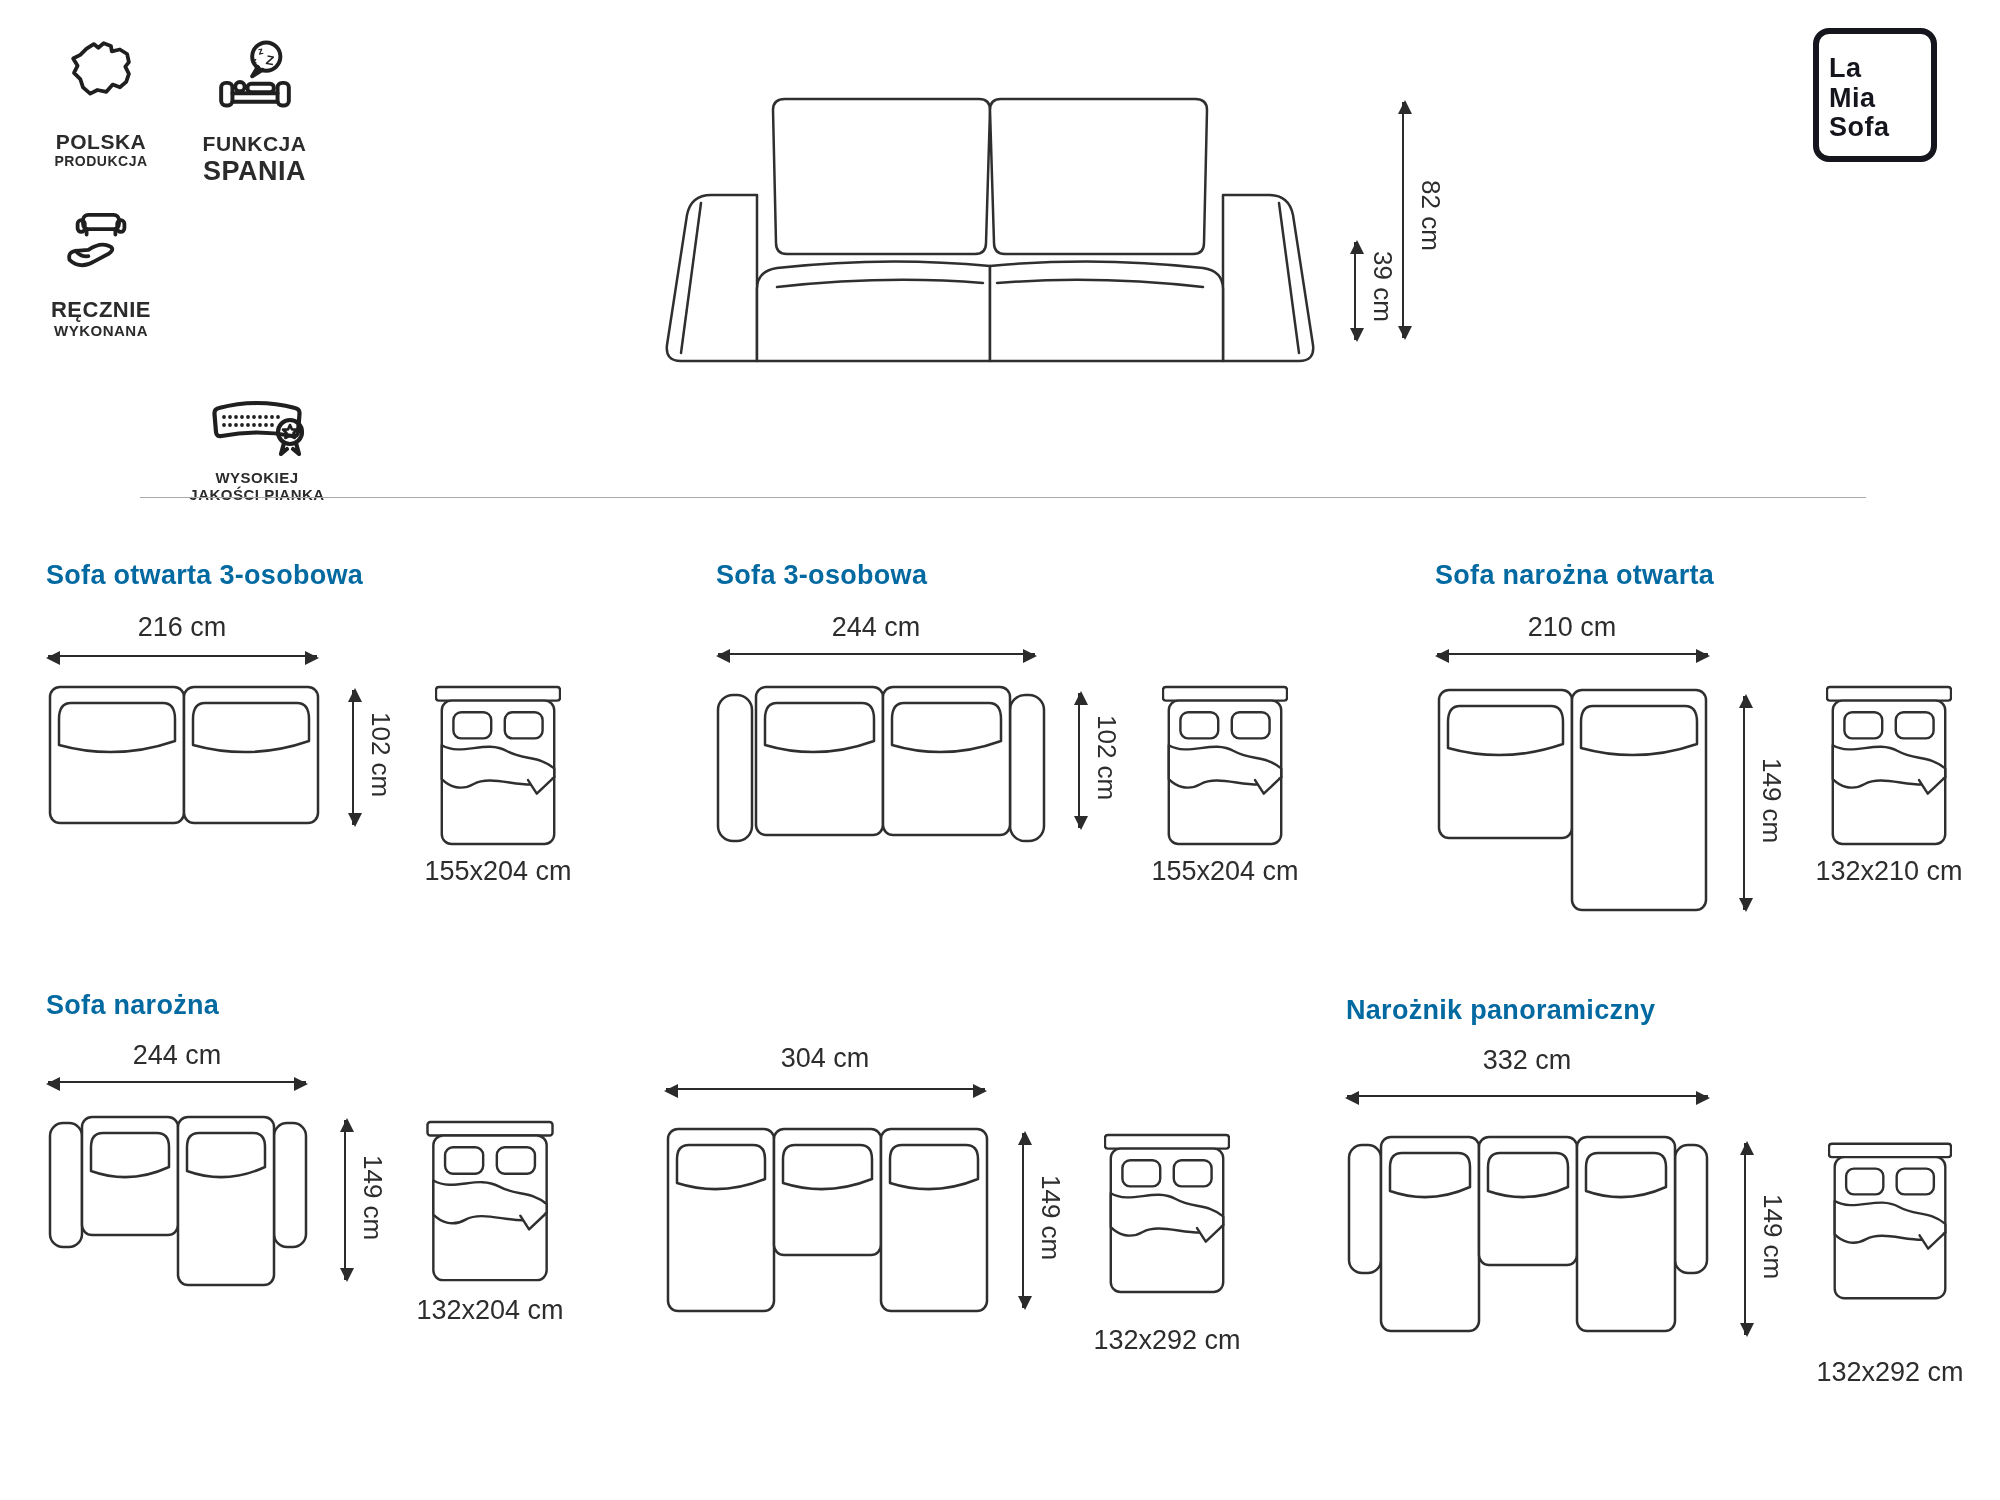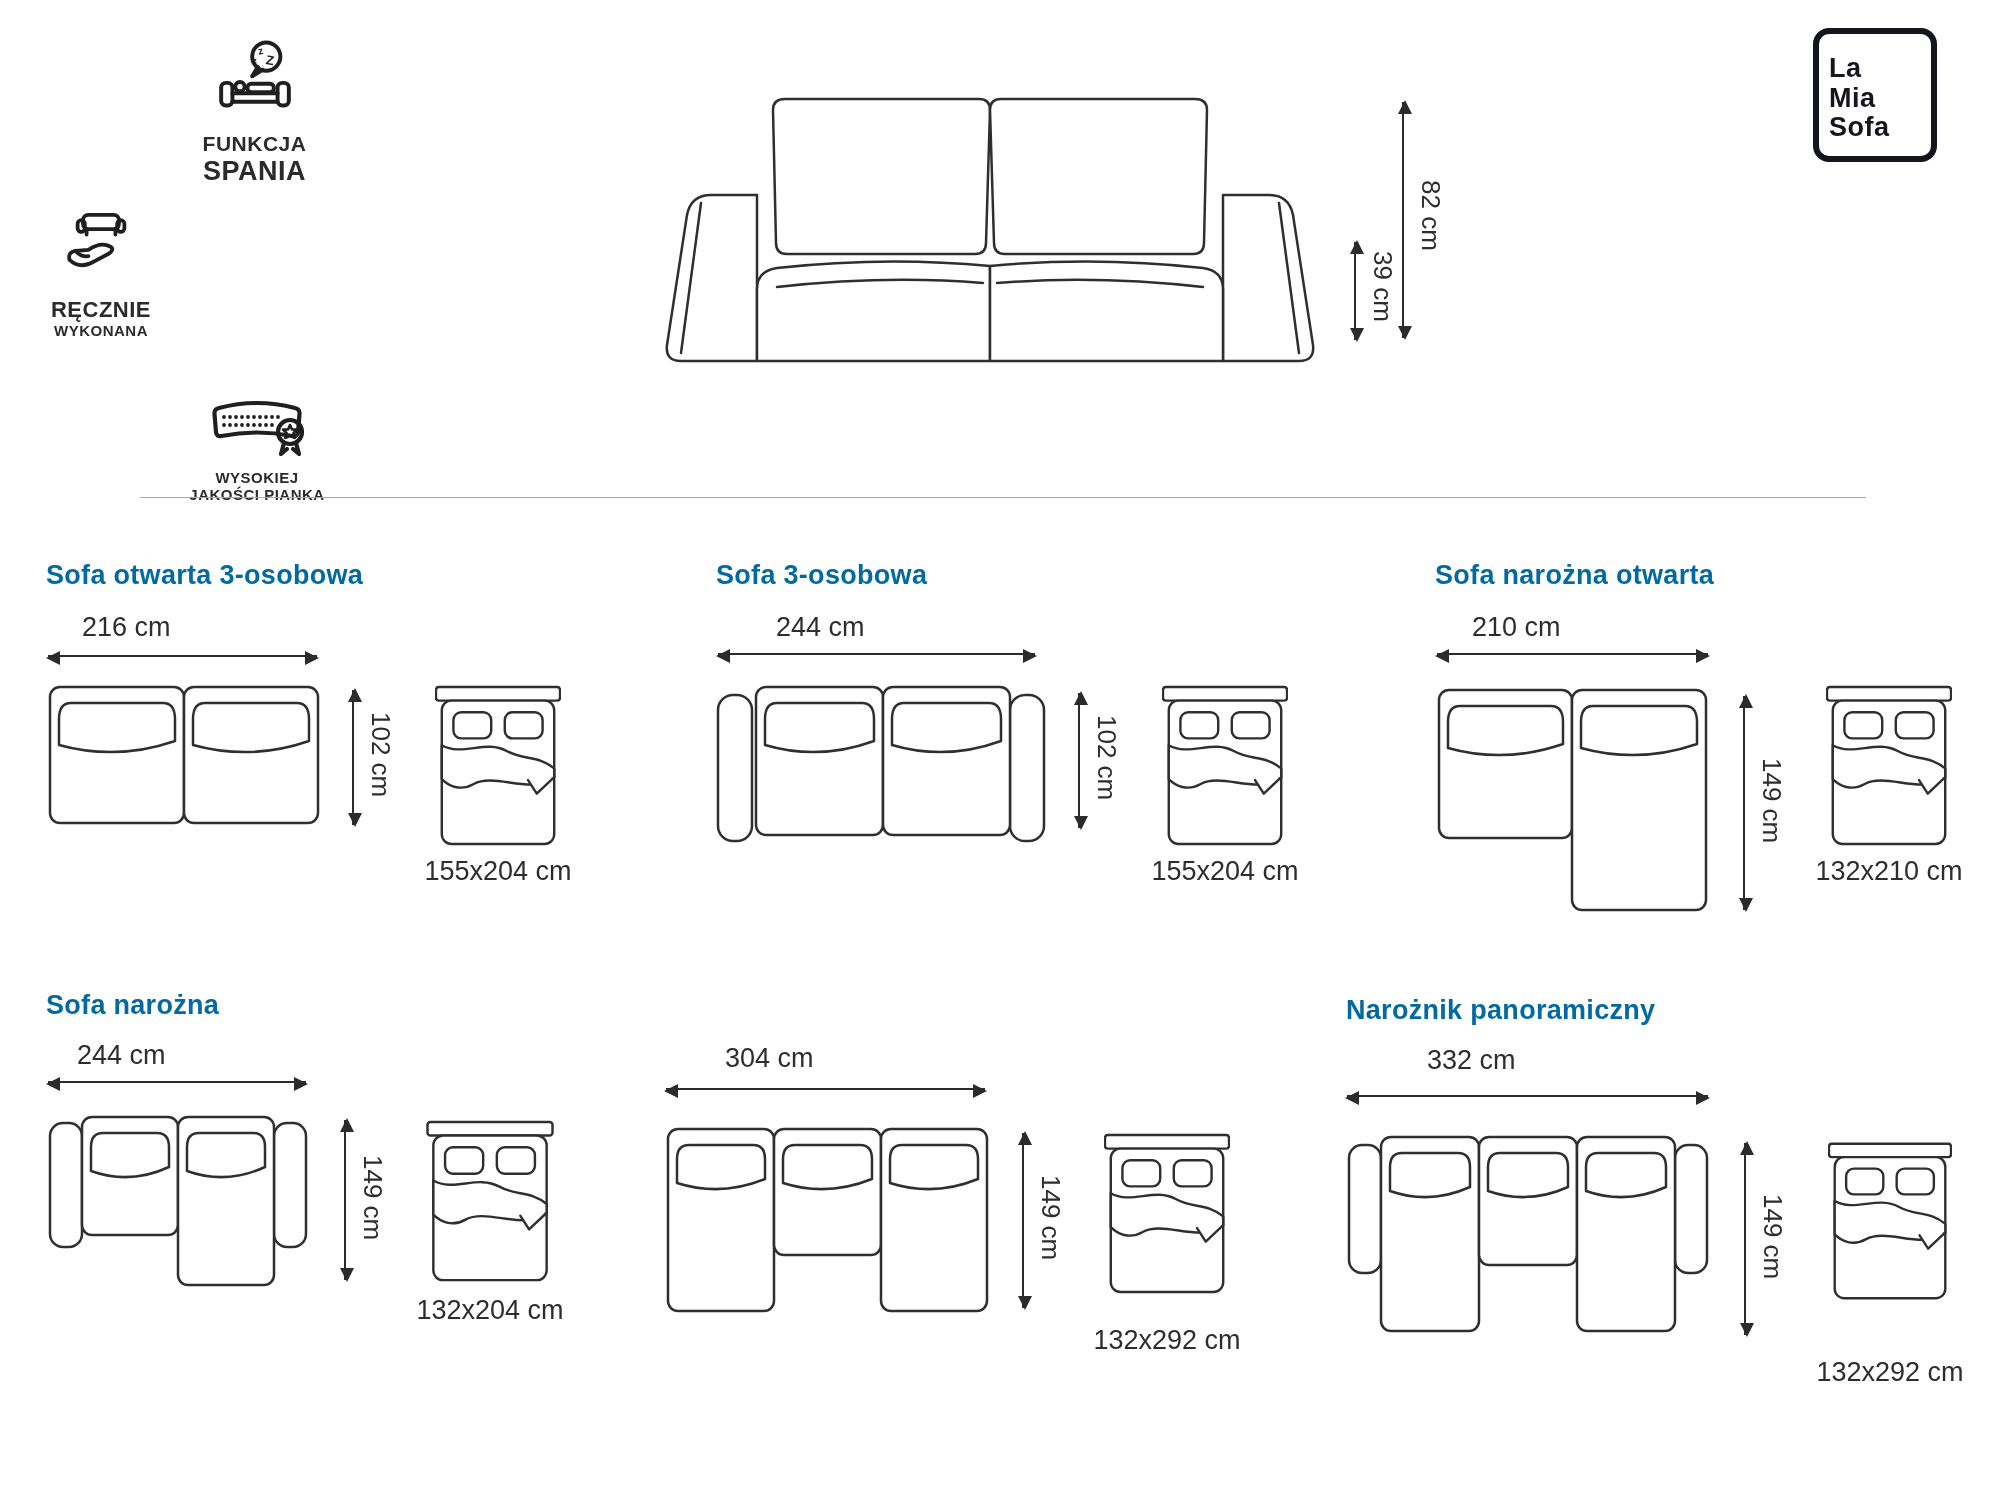--- a/index.html
+++ b/index.html
@@ -12,41 +12,48 @@
   .badge .l1{font-weight:700;letter-spacing:.5px;line-height:1.12;margin-top:4px;}
   .badge .l2{font-weight:700;letter-spacing:.5px;line-height:1.12;}
   .logo{position:absolute;left:1813px;top:28px;width:102px;height:100px;border:6px solid #15151d;
     border-radius:16px;padding:20px 0 2px 10px;}
   .logo div{font-weight:700;font-size:27px;line-height:1.1;color:#15151d;letter-spacing:.5px;}
   .product-title{position:absolute;left:840px;top:400px;width:300px;text-align:center;
     font-size:36px;font-weight:700;letter-spacing:2px;color:#2b2b2b;}
   .divider{position:absolute;left:140px;top:497px;width:1726px;height:0;border-top:1.5px solid #a9a9a9;}
   .sec{position:absolute;}
   .sec-title{position:absolute;font-size:27px;font-weight:700;color:#0369a1;letter-spacing:.3px;white-space:nowrap;}
-  .dim-label{position:absolute;width:200px;font-size:27px;color:#2d2d2d;white-space:nowrap;}
+  .dim-label{position:absolute;width:200px;text-align:center;font-size:27px;color:#2d2d2d;white-space:nowrap;}
   .bed-label{position:absolute;width:220px;text-align:center;font-size:27px;color:#2d2d2d;white-space:nowrap;}
   .h-arrow{position:absolute;height:0;border-top:2.5px solid #2b2b2b;}
   .h-arrow:before{content:"";position:absolute;left:-2px;top:-5.8px;width:0;height:0;
     border-top:7px solid transparent;border-bottom:7px solid transparent;border-right:14px solid #2b2b2b;}
   .h-arrow:after{content:"";position:absolute;right:-2px;top:-5.8px;width:0;height:0;
     border-top:7px solid transparent;border-bottom:7px solid transparent;border-left:14px solid #2b2b2b;}
   .v-arrow{position:absolute;width:0;border-left:2.5px solid #2b2b2b;}
   .v-arrow:before{content:"";position:absolute;top:-2px;left:-5.8px;width:0;height:0;
     border-left:7px solid transparent;border-right:7px solid transparent;border-bottom:14px solid #2b2b2b;}
   .v-arrow:after{content:"";position:absolute;bottom:-2px;left:-5.8px;width:0;height:0;
     border-left:7px solid transparent;border-right:7px solid transparent;border-top:14px solid #2b2b2b;}
   .v-label{position:absolute;transform:rotate(90deg);transform-origin:0 0;font-size:26px;line-height:27px;
     color:#2d2d2d;white-space:nowrap;}
   .abs{position:absolute;}
 </style>
 </head>
 <body>
 
 <div class="canvas">
 
+  <div class="badge" style="left:28px;top:36px;width:146px">
+    <svg width="90" height="90" viewBox="0 0 100 100">
+      <path class="ic" d="M34,14 L42,9 L47,13 L53,8 L61,11 L62,17 L71,15 L79,20 L81,29 L77,34 L81,42 L78,51 L71,57 L63,54 L56,62 L46,60 L38,64 L30,57 L27,48 L20,41 L24,33 L19,25 L27,21 Z"></path>
+    </svg>
+    <div class="l1" style="font-size:21px">POLSKA</div>
+    <div class="l2" style="font-size:14px">PRODUKCJA</div>
+  </div>
 
   <div class="badge" style="left:172px;top:34px;width:165px">
     <svg width="94" height="94" viewBox="0 0 100 100">
       <circle class="ic" cx="62" cy="24" r="15"></circle>
       <path class="ic" d="M53,35 L47,45 L58,38"></path>
       <text x="54" y="22" font-size="11" font-weight="bold" fill="#1f1f1f" transform="rotate(-12 54 22)">z</text>
       <text x="61" y="32" font-size="14" font-weight="bold" fill="#1f1f1f" transform="rotate(10 61 32)">Z</text>
       <text x="48" y="31" font-size="8" font-weight="bold" fill="#1f1f1f">z</text>
       <rect class="ic" x="14" y="52" width="12" height="24" rx="5"></rect>
       <rect class="ic" x="74" y="52" width="12" height="24" rx="5"></rect>

